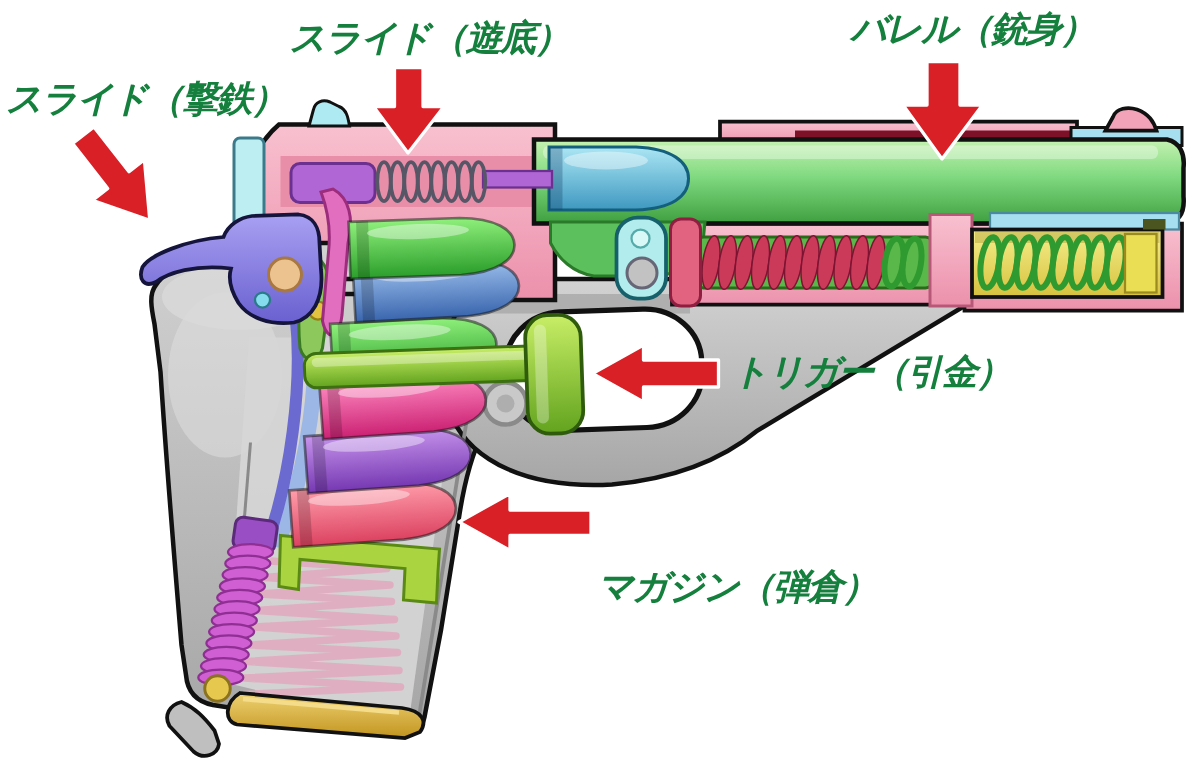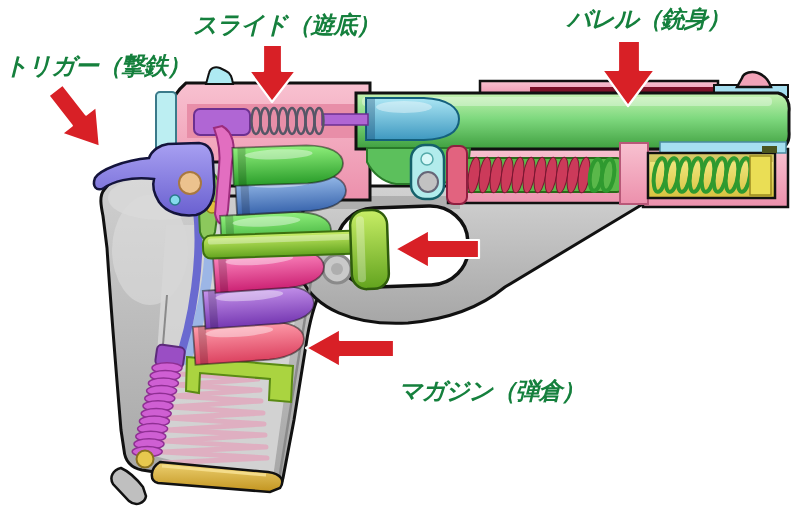--- a/index.html
+++ b/index.html
@@ -283,17 +283,18 @@
 
   <g fill="#d82026" stroke="#ffffff" stroke-width="2.2" stroke-linejoin="round">
     <path d="M263,45 L282,45 L282,71 L296,71 L272,102 L249,71 L263,71 Z"></path>
     <path d="M618,41 L640,41 L640,70 L655,70 L628,106 L602,70 L618,70 Z"></path>
     <path transform="rotate(-38 82 124)" d="M73,81 L91,81 L91,119 L104,119 L82,153 L60,119 L73,119 Z"></path>
     <path d="M395,249 L429,230 L429,240 L479,240 L479,258 L429,258 L429,268 Z"></path>
     <path d="M306,348 L340,329 L340,340 L394,340 L394,357 L340,357 L340,367 Z"></path>
   </g>
 </svg>
 
-  <div class="part-label lbl-hammer">トリガー（撃鉄）</div>
+  <div class="part-label lbl-hammer">スライド（撃鉄）</div>
   <div class="part-label lbl-slide">スライド（遊底）</div>
   <div class="part-label lbl-barrel">バレル（銃身）</div>
+  <div class="part-label lbl-trigger">トリガー（引金）</div>
   <div class="part-label lbl-magazine">マガジン（弾倉）</div>
 </div>
 
 </body></html>

